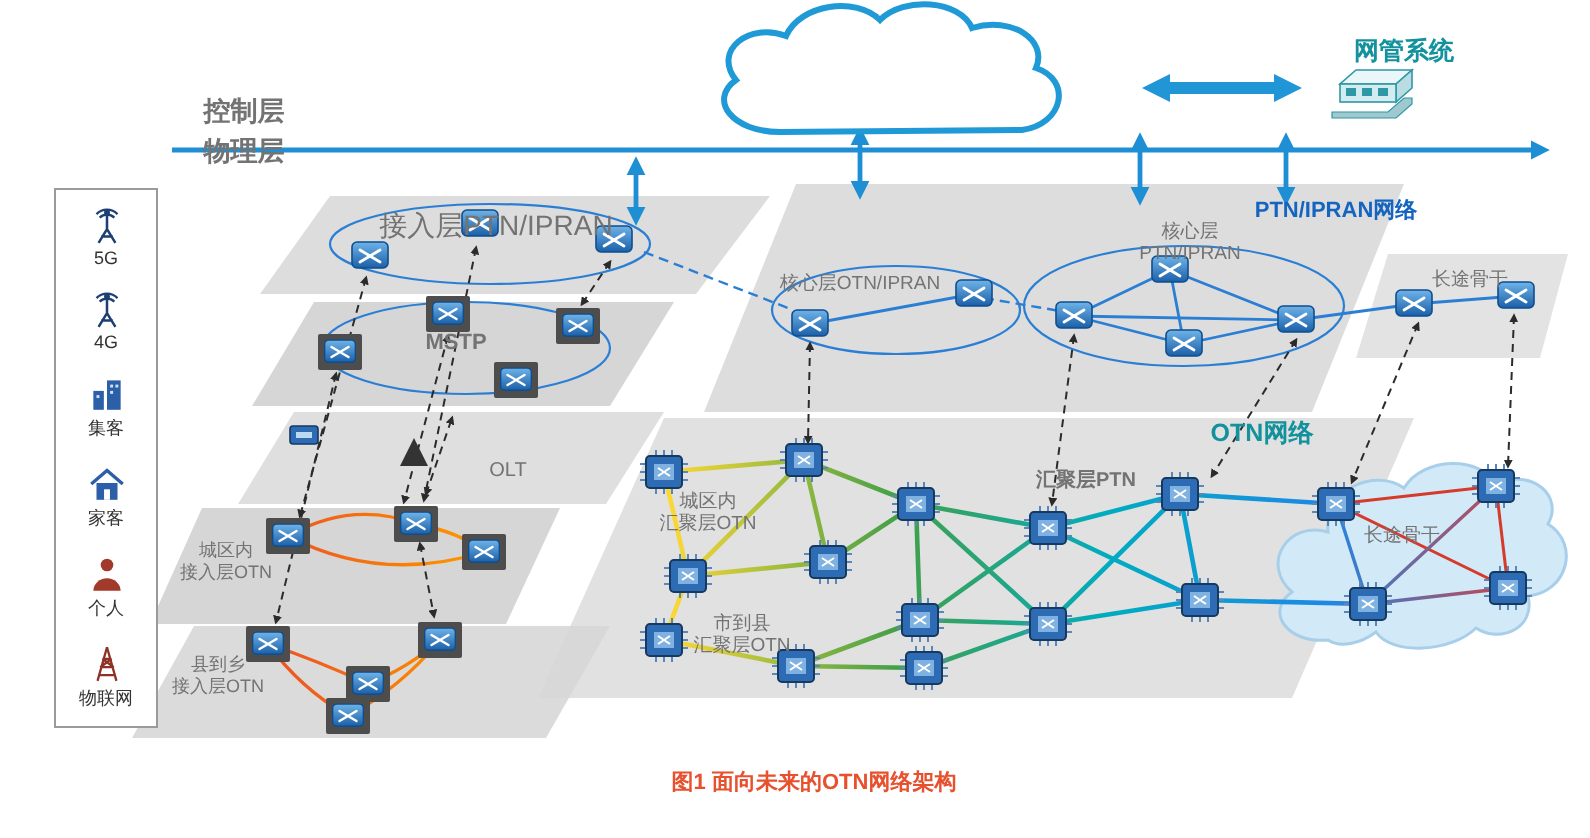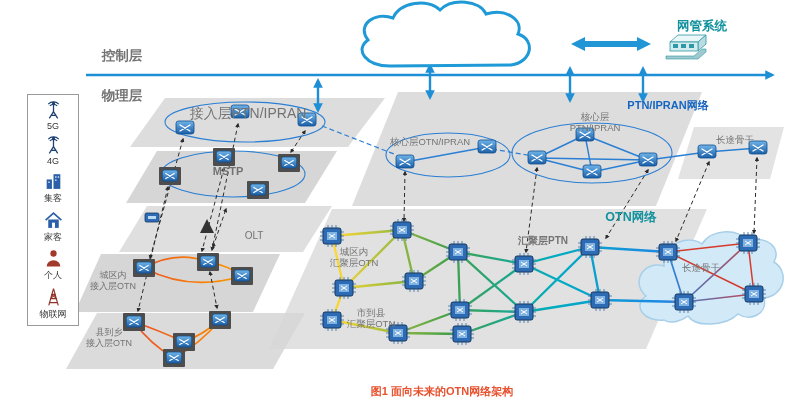--- a/index.html
+++ b/index.html
@@ -3,32 +3,32 @@
 <meta charset="utf-8">
 <style>
   html,body{margin:0;padding:0;background:#fff;font-family:"Liberation Sans",sans-serif;}
   .stage{position:relative;width:795px;height:419px;background:#fff;overflow:hidden;}
   svg.diagram{position:absolute;left:0;top:0;}
   .lbl{position:absolute;transform:translate(-50%,-50%);white-space:pre-line;text-align:center;
        color:#737373;line-height:1.2;pointer-events:none;}
   .b{font-weight:bold;padding-left:20px;}
   .blue{color:#1565c0;}
   .teal{color:#13929e;}
-  .red{color:#e8512e;margin-left:35px;}
+  .red{color:#e8512e;}
   
   .ptn{stroke:#2a7fd4;stroke-width:1.4;fill:none;}
   .bdash{stroke:#2a7fd4;stroke-width:1.2;stroke-dasharray:5 3;fill:none;}
   .otn{stroke:url(#rbA);stroke-width:2.3;fill:none;stroke-linecap:round;}
   .otnthin{stroke:url(#rbA);stroke-width:1.7;fill:none;stroke-linecap:round;}
   .redl{stroke:#d63a2a;stroke-width:1.5;fill:none;}
   .dash{stroke:#2b2b2b;stroke-width:1;stroke-dasharray:4 3;fill:none;}
   .varrow{stroke:#1e8fd5;stroke-width:2.4;}
   .ellip{stroke:#2a7fd4;stroke-width:1.1;fill:none;}
   
-  .sidebar{position:absolute;left:27px;top:94px;width:52px;height:232px;border:1px solid #9a9a9a;
+  .sidebar{position:absolute;left:27px;top:94px;width:52px;height:270px;border:1px solid #9a9a9a;
            background:#fff;display:flex;flex-direction:column;justify-content:space-around;
            align-items:center;padding:2px 0;box-sizing:border-box;}
   .sb-item{display:flex;flex-direction:column;align-items:center;}
   .sb-ic{width:21px;height:21px;}
   .sb-lb{font-size:9px;color:#333;margin-top:1px;}
 </style>
 </head>
 <body>
 
 <div class="stage">
@@ -229,21 +229,21 @@
     <use href="#darkrouter" transform="translate(208,262)"></use>
     <use href="#darkrouter" transform="translate(242,276)"></use>
     <use href="#darkrouter" transform="translate(134,322)"></use>
     <use href="#darkrouter" transform="translate(184,342)"></use>
     <use href="#darkrouter" transform="translate(220,320)"></use>
     <use href="#darkrouter" transform="translate(174,358)"></use>
   </g>
 </svg>
 
 <div class="lbl b" style="left:112px;top:56px;font-size:13.5px">控制层</div>
-<div class="lbl b" style="left:112px;top:96px;font-size:13.5px">物理层</div>
+<div class="lbl b" style="left:112px;top:76px;font-size:13.5px">物理层</div>
 <div class="lbl b teal" style="left:692px;top:26px;font-size:12.5px">网管系统</div>
 
 <div class="lbl" style="left:248px;top:113px;font-size:14px">接入层PTN/IPRAN</div>
 <div class="lbl" style="left:430px;top:142px;font-size:9.5px">核心层OTN/IPRAN</div>
 <div class="lbl" style="left:595px;top:122px;font-size:9.5px">核心层
 PTN/IPRAN</div>
 <div class="lbl b blue" style="left:658px;top:106px;font-size:11px">PTN/IPRAN网络</div>
 <div class="lbl" style="left:735px;top:140px;font-size:9.5px">长途骨干</div>
 <div class="lbl b" style="left:218px;top:172px;font-size:11px">MSTP</div>
 <div class="lbl" style="left:254px;top:236px;font-size:10px">OLT</div>

